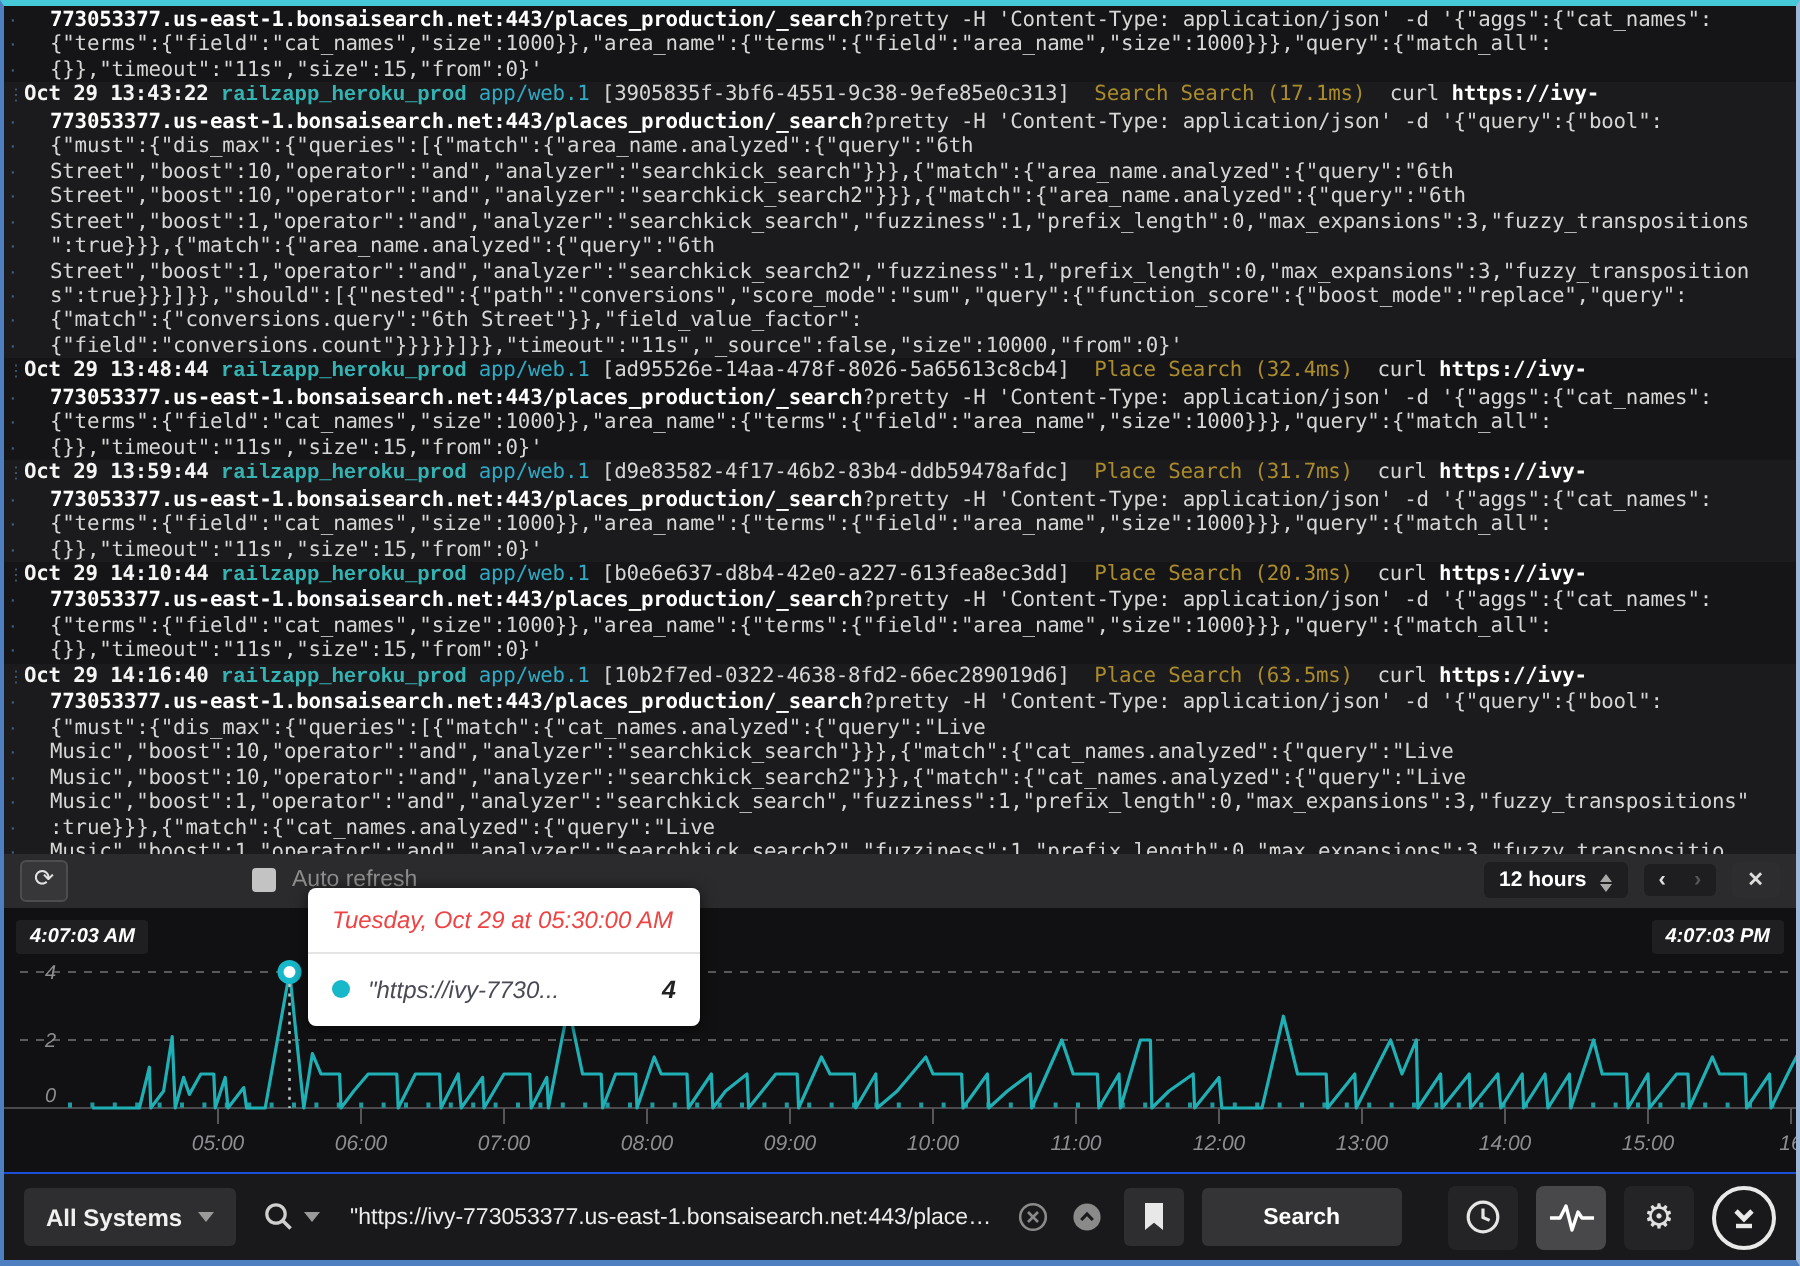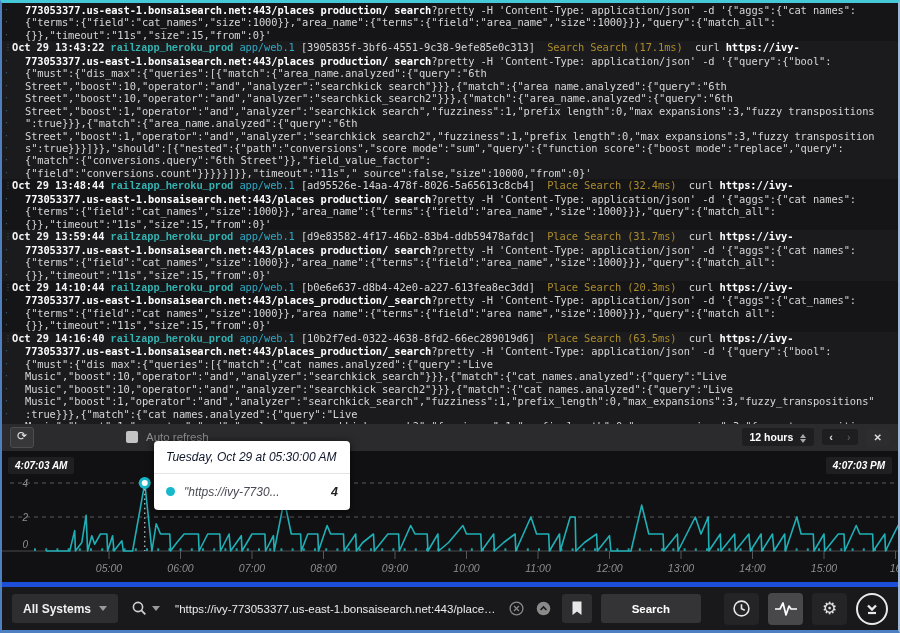--- a/index.html
+++ b/index.html
@@ -43,27 +43,27 @@
   .close-pill{background:#2d2d2f;border-radius:3px;padding:3px 8px;color:#ddd;
     font-size:10px;font-weight:bold;}
   
   .chart{height:133px;background:#111113;position:relative;font-style:italic;}
   .chart svg{position:absolute;left:0;top:0;}
   .time-badge{position:absolute;top:6px;background:#1f1f22;color:#fff;
     font-weight:bold;font-size:10px;padding:3px 7px;border-radius:2px;z-index:3;}
   .time-badge.left{left:6px;} .time-badge.right{right:6px;}
   .tooltip{position:absolute;left:152px;top:-10px;width:196px;background:#fff;
     border-radius:4px;box-shadow:0 1px 8px rgba(0,0,0,.6);z-index:10;}
-  .tt-head{padding:9px 12px;color:#0f172a;font-size:12px;border-bottom:1px solid #e4e4e4;}
+  .tt-head{padding:9px 12px;color:#ef4444;font-size:12px;border-bottom:1px solid #e4e4e4;}
   .tt-row{display:flex;align-items:center;gap:9px;padding:11px 12px;}
   .tt-dot{width:9px;height:9px;border-radius:50%;background:#17b8c9;}
   .tt-label{color:#4a4a55;font-size:12px;}
   .tt-val{margin-left:auto;font-weight:bold;color:#222;font-size:12.5px;}
   
-  .bottombar{height:43px;background:#19191b;border-top:5px solid #1d4ed8;
+  .bottombar{height:43px;background:#19191b;border-top:1px solid #1d4ed8;
     display:flex;align-items:center;padding:0 10px;gap:9px;}
   .sys-btn{background:#2e2e30;border-radius:3px;height:29px;display:flex;align-items:center;
     gap:8px;padding:0 11px;color:#f0f0f0;font-weight:bold;font-size:12px;}
   .caret{width:0;height:0;border-left:4px solid transparent;border-right:4px solid transparent;
     border-top:5px solid #9a9a9a;}
   .search-ico{display:flex;align-items:center;gap:4px;margin-left:4px;}
   .query{color:#ececec;font-size:11.5px;flex:1;white-space:nowrap;overflow:hidden;
     text-overflow:ellipsis;margin-left:6px;}
   .mini-ico{display:flex;align-items:center;justify-content:center;width:18px;height:18px;}
   .sq-btn{width:30px;height:29px;background:#2e2e30;border-radius:3px;display:flex;

